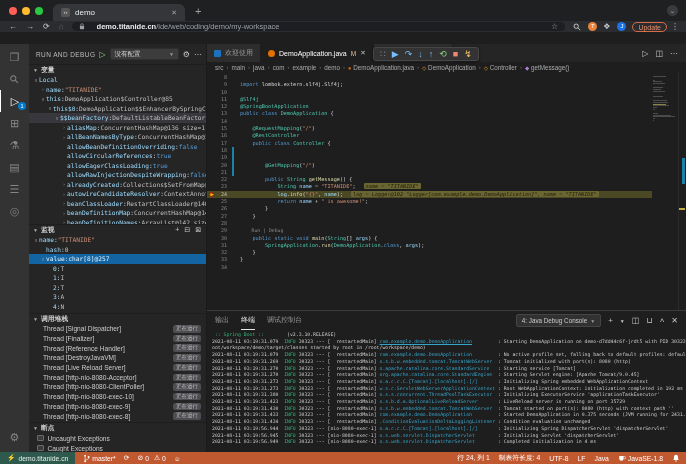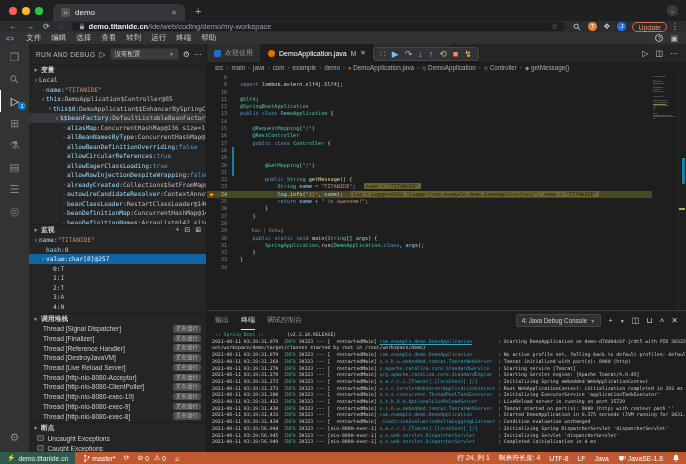--- a/index.html
+++ b/index.html
@@ -13,21 +13,21 @@
   .l-close{background:#ff5f57;} .l-min{background:#febc2e;} .l-max{background:#28c840;}
   .btab{display:flex;align-items:center;gap:5px;height:17px;margin-top:4px;padding:0 8px;width:132px;
         background:#35363a;border-radius:6px 6px 0 0;font-size:8px;color:#e8eaed;}
   .favicon{width:9px;height:9px;border-radius:2px;background:#555;color:#ddd;font-size:6px;line-height:9px;text-align:center;}
   .btab .tclose{margin-left:auto;color:#9aa0a6;font-size:7px;}
   .newtab{color:#9aa0a6;font-size:11px;margin-left:10px;}
   .tabsearch{margin-left:auto;margin-right:8px;width:11px;height:11px;border-radius:50%;background:#3a3b3e;color:#9aa0a6;font-size:7px;line-height:11px;text-align:center;}
   .toolbar{position:absolute;left:0;top:21px;width:686px;height:11px;background:#2b2c2f;display:flex;align-items:center;font-size:8px;}
   .navbtn{color:#c7cacd;margin-left:9px;font-size:8px;line-height:11px;}
   .navbtn.dim{color:#5f6368;}
-  .omnibox{flex:1;display:flex;align-items:center;gap:4px;height:9px;margin:0 8px;padding:0 7px;background:#1d1e21;border-radius:5px;}
+  .omnibox{flex:1;display:flex;align-items:center;gap:12px;height:9px;margin:0 8px;padding:0 7px;background:#1d1e21;border-radius:5px;}
   .omnibox svg{flex:none;}
   .url{font-size:7.5px;color:#9aa0a6;white-space:nowrap;overflow:hidden;}
   .url b{color:#e8eaed;font-weight:bold;}
   .omni-star{margin-left:auto;color:#9aa0a6;font-size:8px;}
   .tb-ic{color:#c7cacd;font-size:8px;margin-right:7px;}
   .avatar{width:9px;height:9px;border-radius:50%;font-size:6px;line-height:9px;text-align:center;color:#fff;margin-right:6px;}
   .av-o{background:#e8833a;} .av-b{background:#1a73e8;}
   .update{border:1px solid #d96c47;color:#e8906b;border-radius:6px;font-size:7px;padding:0 5px;height:10px;line-height:9px;margin-right:4px;}
   .kebab{color:#c7cacd;font-size:8px;margin-right:7px;}
   
@@ -160,37 +160,20 @@
         <circle cx="4" cy="4" r="2.7" fill="none" stroke="#c7cacd" stroke-width="1.2"></circle>
         <path d="M6 6 L9 9" stroke="#c7cacd" stroke-width="1.2"></path>
       </svg>
     <span class="avatar av-o">T</span>
     <span class="tb-ic">❖</span>
     <span class="avatar av-b">J</span>
     <span class="update">Update</span>
     <span class="kebab">⋮</span>
   </div>
 
-  <div class="menubar">
-    <span class="vslogo">&lt;&gt;</span>
-    <span style="display:flex;">
-        <span class="menu-item">文件</span>
-        <span class="menu-item">编辑</span>
-        <span class="menu-item">选择</span>
-        <span class="menu-item">查看</span>
-        <span class="menu-item">转到</span>
-        <span class="menu-item">运行</span>
-        <span class="menu-item">终端</span>
-        <span class="menu-item">帮助</span>
-      </span>
-    <span class="menubar-right">
-      <span class="help-circ">?</span>
-      <span style="font-size:8px;">▣</span>
-    </span>
-  </div>
 
   <div class="main">
 
     <div class="activitybar">
         <div class="act-ic"><span>❐</span></div>
         <div class="act-ic"><span class="rot45">⚲</span></div>
         <div class="act-ic active"><span>▷</span><span class="act-badge">1</span></div>
         <div class="act-ic"><span>⊞</span></div>
         <div class="act-ic"><span>⚗</span></div>
         <div class="act-ic"><span>▤</span></div>

